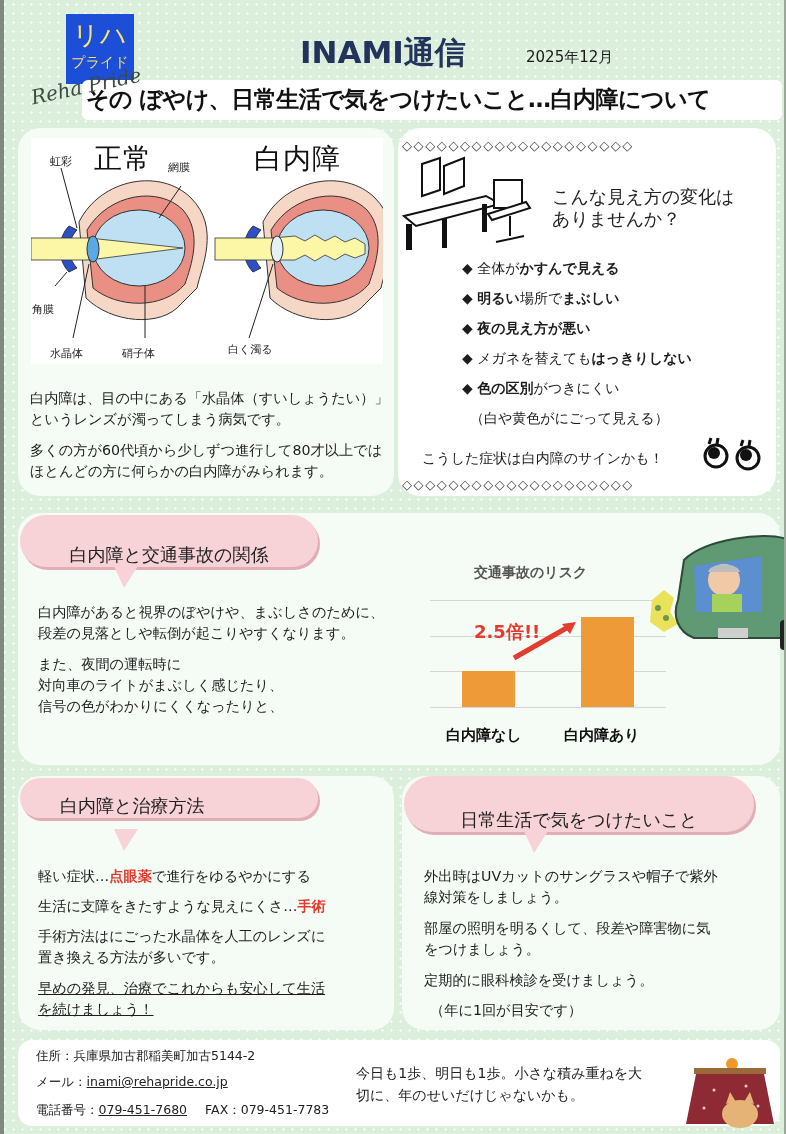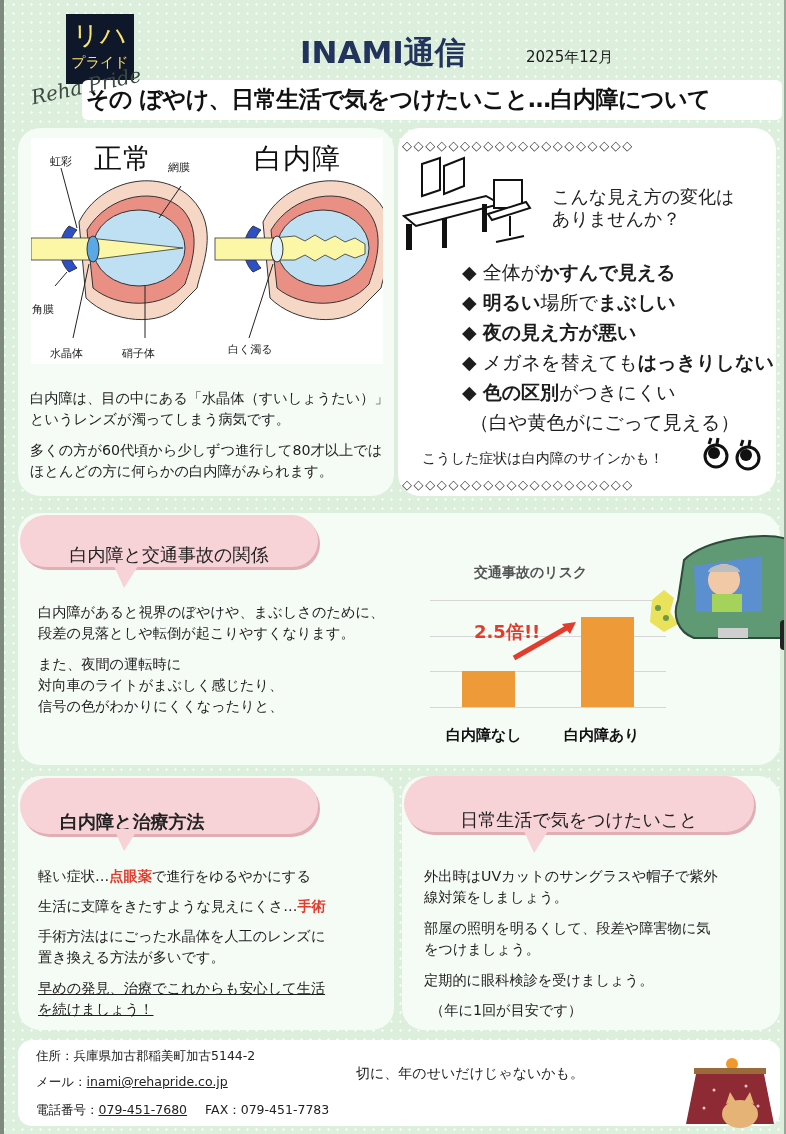--- a/index.html
+++ b/index.html
@@ -12,21 +12,21 @@
     background-size: 9px 9px;
     position: relative;
     border-left: 4px solid #7d8a7d;
     border-right: 2px solid #9aa89a;
   }
   .abs { position: absolute; }
 
   
   .logo {
     left: 62px; top: 14px; width: 68px; height: 70px;
-    background: #0f172a; color: #fbe36e;
+    background: #1d4ed8; color: #fbe36e;
     text-align: center;
   }
   .logo .l1 { font-size: 26px; line-height: 34px; margin-top: 4px; letter-spacing: 1px; }
   .logo .l2 { font-size: 14px; line-height: 20px; }
   .signature {
     left: 26px; top: 74px; font-family: "DejaVu Serif", serif; font-style: italic;
     font-size: 20px; color: #3c4a42; transform: rotate(-12deg); z-index: 3;
   }
   .title-wrap { left: 296px; top: 32px; }
   .title-text { font-weight: bold; font-size: 31px; color: #22345c; }
@@ -53,21 +53,21 @@
   
   .eye-box { left: 27px; top: 138px; width: 352px; height: 226px; background: #fff; }
   .eye-label { font-size: 11px; color: #222; }
   .eye-heading { font-size: 28px; color: #111; letter-spacing: 1px; }
 
   .body-text { font-size: 14.2px; line-height: 21px; color: #1d1d1d; }
 
   
   .diamond-row { font-size: 13px; letter-spacing: 1.6px; color: #333; white-space: nowrap; }
   .sym-q { font-size: 18px; line-height: 22px; color: #222; }
-  .sym-item { font-size: 19px; color: #1d1d1d; white-space: nowrap; }
+  .sym-item { font-size: 14px; color: #1d1d1d; white-space: nowrap; }
   .sym-item b { font-weight: bold; }
 
   
   .bubble {
     background: #f7d2d6; border-radius: 40px;
     box-shadow: 2px 3px 0 #e2aeb5;
     display: flex; align-items: flex-end; justify-content: center;
     font-size: 18px; color: #222;
   }
   .bubble-tail {
@@ -242,21 +242,21 @@
     <path d="M50 46 L118 36 L118 92 L52 92 Z" fill="#5b8fd0"></path>
     <circle cx="80" cy="60" r="16" fill="#f2c9a6"></circle>
     <path d="M64 52 C66 42 94 42 96 52" fill="#bdbdbd"></path>
     <rect x="68" y="74" width="30" height="18" fill="#a5d25a"></rect>
     <rect x="74" y="108" width="30" height="10" fill="#cfcfcf"></rect>
     <rect x="136" y="100" width="10" height="30" rx="4" fill="#222"></rect>
   </svg>
 </div>
 
 <div class="abs panel p-bl"></div>
-<div class="abs bubble" style="left:16px;top:778px;width:298px;height:56px;justify-content:flex-start;padding-left:40px;font-weight:bold;">
+<div class="abs bubble" style="left:16px;top:778px;width:298px;height:40px;justify-content:flex-start;padding-left:40px;">
   <span>白内障と治療方法</span>
 </div>
 <div class="abs bubble-tail" style="left:110px;top:829px;"></div>
 <div class="abs body-text" style="left:34px;top:866px;white-space:nowrap;">
   <span>軽い症状…</span><span class="red">点眼薬</span><span>で進行をゆるやかにする</span>
 </div>
 <div class="abs body-text" style="left:34px;top:896px;white-space:nowrap;">
   <span>生活に支障をきたすような見えにくさ…</span><span class="red">手術</span>
 </div>
 <div class="abs body-text" style="left:34px;top:926px;white-space:nowrap;">
@@ -289,20 +289,21 @@
   <span>住所：</span><span>兵庫県加古郡稲美町加古5144-2</span>
 </div>
 <div class="abs foot-text" style="left:32px;top:1074px;">
   <span>メール：</span><span class="u">inami@rehapride.co.jp</span>
 </div>
 <div class="abs foot-text" style="left:32px;top:1102px;">
   <span>電話番号：</span><span class="u">079-451-7680</span>
   <span style="margin-left:14px;">FAX：</span><span>079-451-7783</span>
 </div>
 <div class="abs foot-text" style="left:352px;top:1062px;font-size:14px;line-height:22px;">
+  <div>今日も1歩、明日も1歩。小さな積み重ねを大</div>
   <div>切に、年のせいだけじゃないかも。</div>
 </div>
 <div class="abs" style="left:680px;top:1056px;">
   <svg width="92" height="76" viewBox="0 0 92 76">
     <circle cx="48" cy="8" r="6" fill="#f0982a"></circle>
     <rect x="10" y="12" width="72" height="6" fill="#9a6a3a"></rect>
     <path d="M12 18 L80 18 L90 68 L2 68 Z" fill="#8e2a34"></path>
     <circle cx="30" cy="34" r="1.5" fill="#f3c6cf"></circle>
       <circle cx="62" cy="30" r="1.5" fill="#f3c6cf"></circle>
     <circle cx="20" cy="52" r="1.5" fill="#f3c6cf"></circle>

